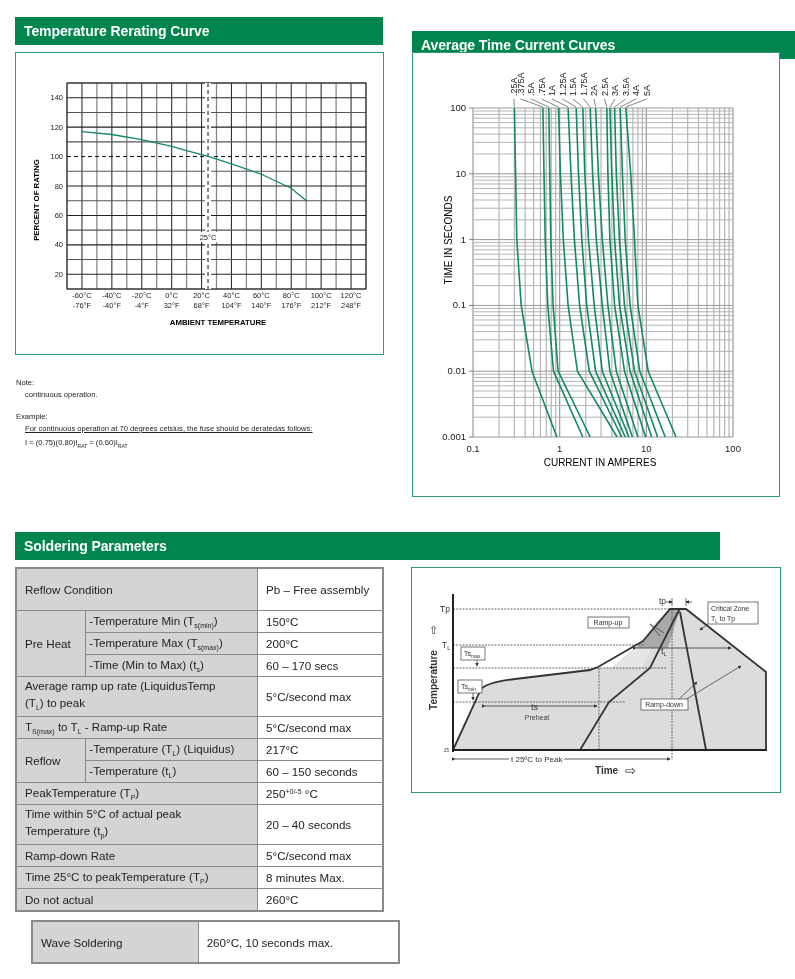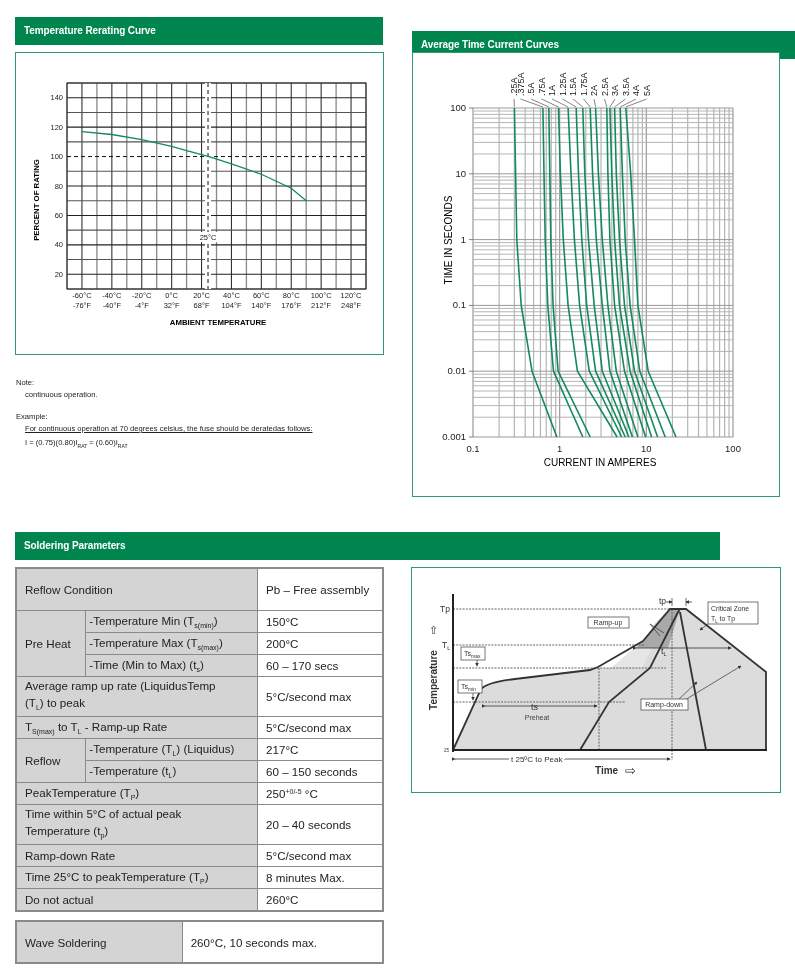--- a/index.html
+++ b/index.html
@@ -1,17 +1,17 @@
 <!DOCTYPE html>
 <html><head>
 <meta charset="utf-8">
 <style>
   html, body { margin: 0; padding: 0; background: #ffffff; }
   body { width: 795px; height: 979px; position: relative; font-family: "Liberation Sans", sans-serif; color: #222; overflow: hidden; }
-  .section-header { position: absolute; height: 28px; background: #00854f; color: #fff; font-weight: bold; font-size: 10px; line-height: 28px; padding-left: 9px; box-sizing: border-box; letter-spacing: -0.1px; }
+  .section-header { position: absolute; height: 28px; background: #00854f; color: #fff; font-weight: bold; font-size: 14px; line-height: 28px; padding-left: 9px; box-sizing: border-box; letter-spacing: -0.1px; }
   .panel { position: absolute; border: 1.5px solid #2e9a6e; box-sizing: border-box; background: #fff; }
   .svgabs { position: absolute; left: 0; top: 0; }
   .note { position: absolute; left: 16px; font-size: 7.6px; color: #222; line-height: 12px; }
   .note sub { font-size: 5px; }
   table.solder { position: absolute; border-collapse: collapse; font-size: 11.6px; color: #222; }
   table.solder td { border: 1.2px solid #8a8a8a; padding: 0 8px; height: 21px; }
   table.solder td.g { background: #d4d4d4; }
   table.solder td.w { background: #ffffff; }
   table.solder .sub { font-size: 7px; vertical-align: -3px; }
   table.solder .sup { font-size: 7px; vertical-align: 4px; }
@@ -328,21 +328,21 @@
     <td class="g" colspan="2"><span>Time 25°C to peakTemperature (T</span><span class="sub">P</span><span>)</span></td>
     <td class="w">8 minutes Max.</td>
   </tr>
   <tr>
     <td class="g" colspan="2">Do not actual</td>
     <td class="w">260°C</td>
   </tr>
 </tbody>
   </table>
 
-<table class="solder outer" style="left:15px;top:920px;width:369px;">
+<table class="solder outer" style="left:31px;top:920px;width:369px;">
   <colgroup>
       <col style="width:167px">
       <col style="width:202px">
     </colgroup>
   <tbody>
       <tr style="height:42px;">
     <td class="g">Wave Soldering</td>
     <td class="w">260°C, 10 seconds max.</td>
   </tr>
 </tbody>

